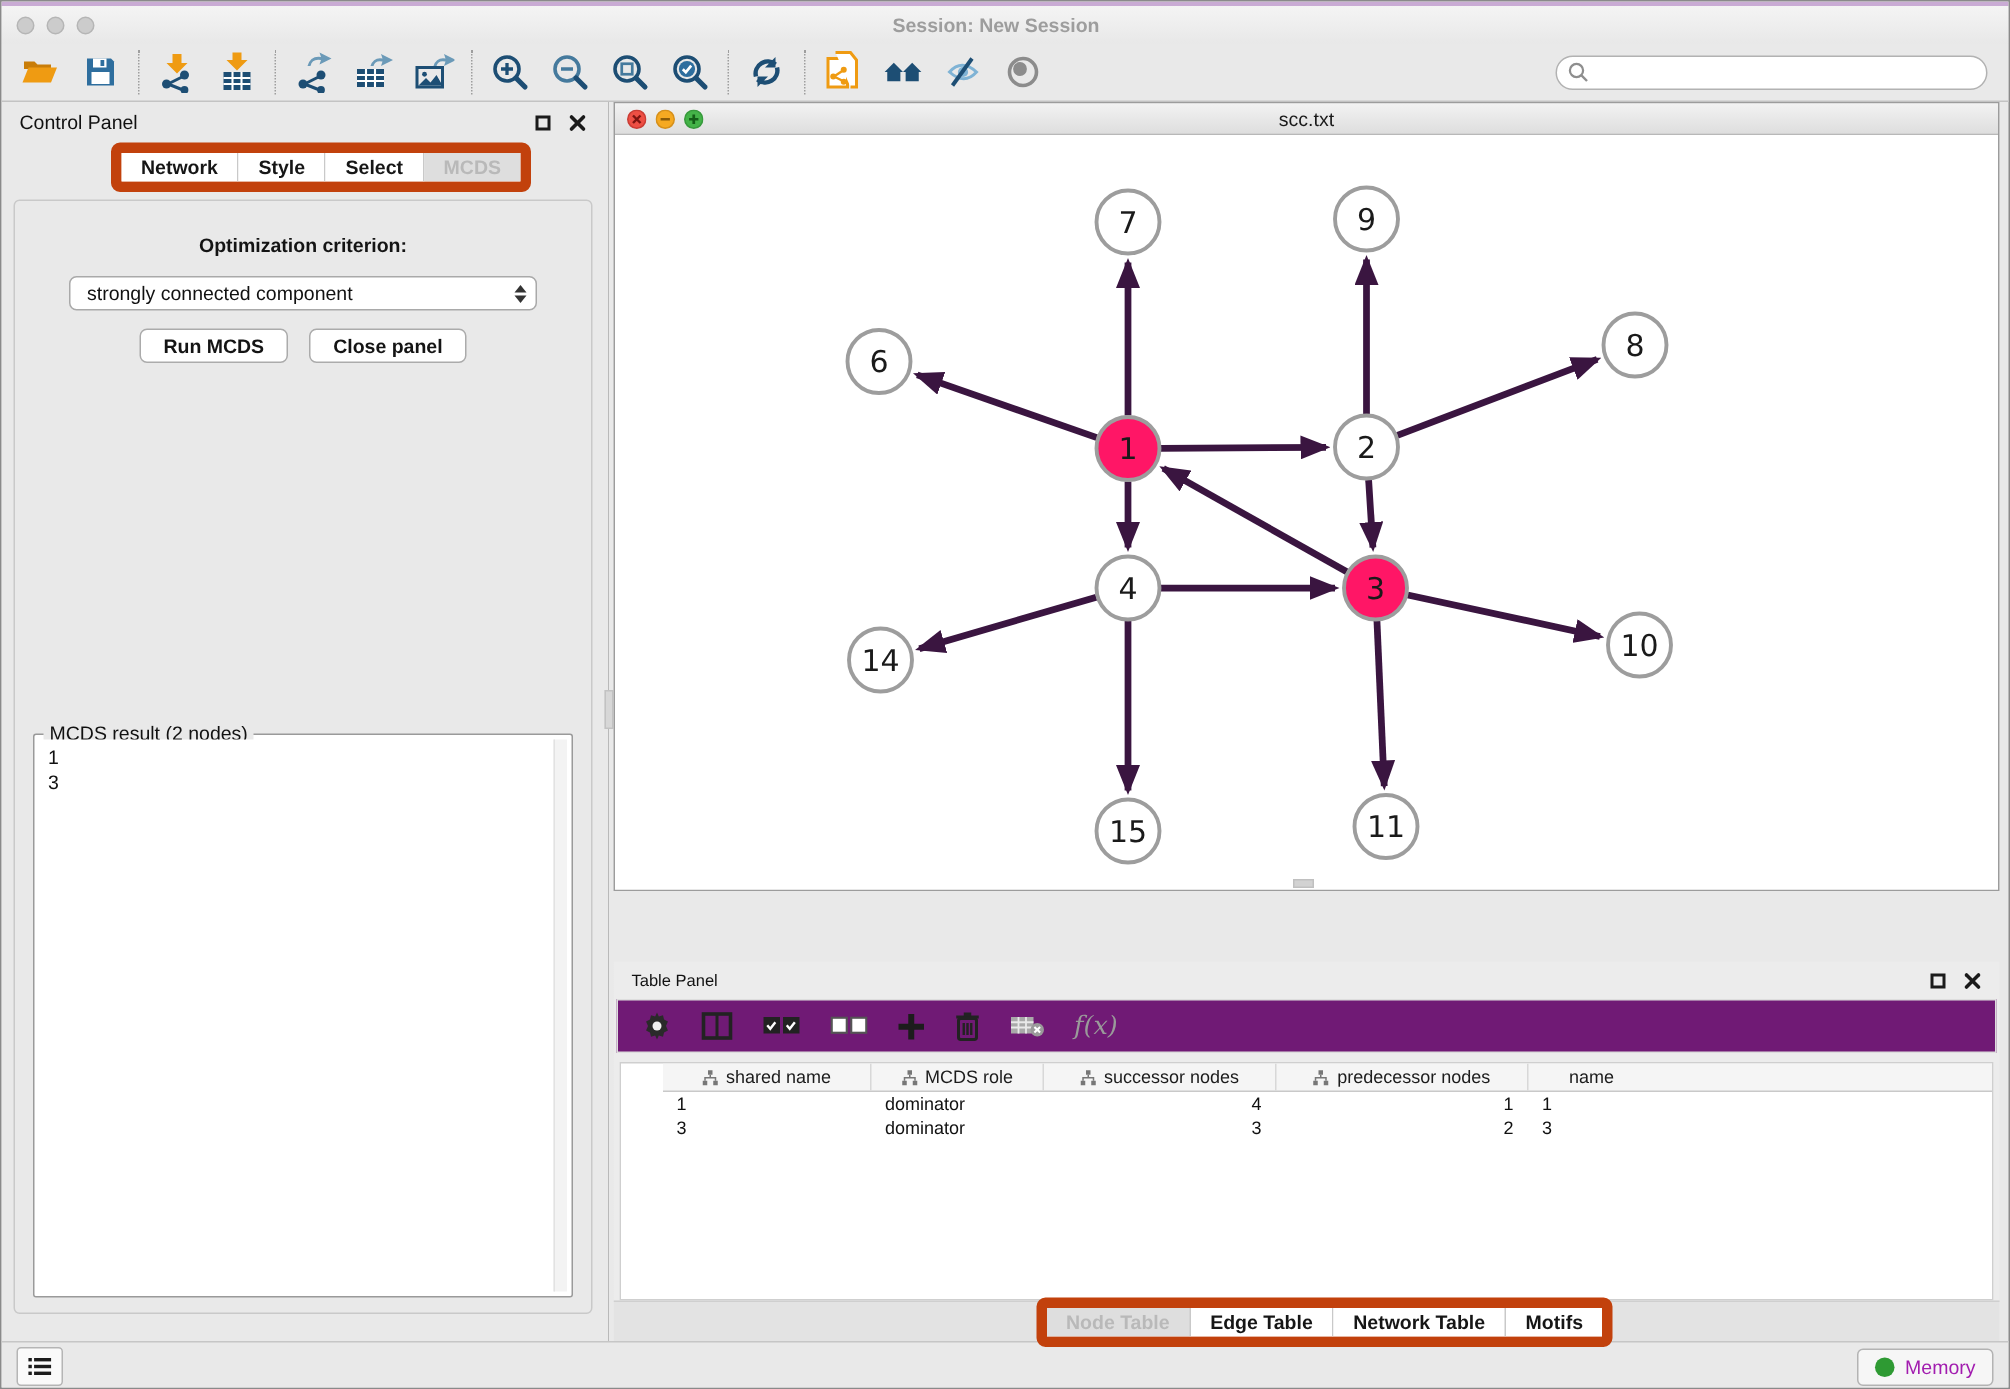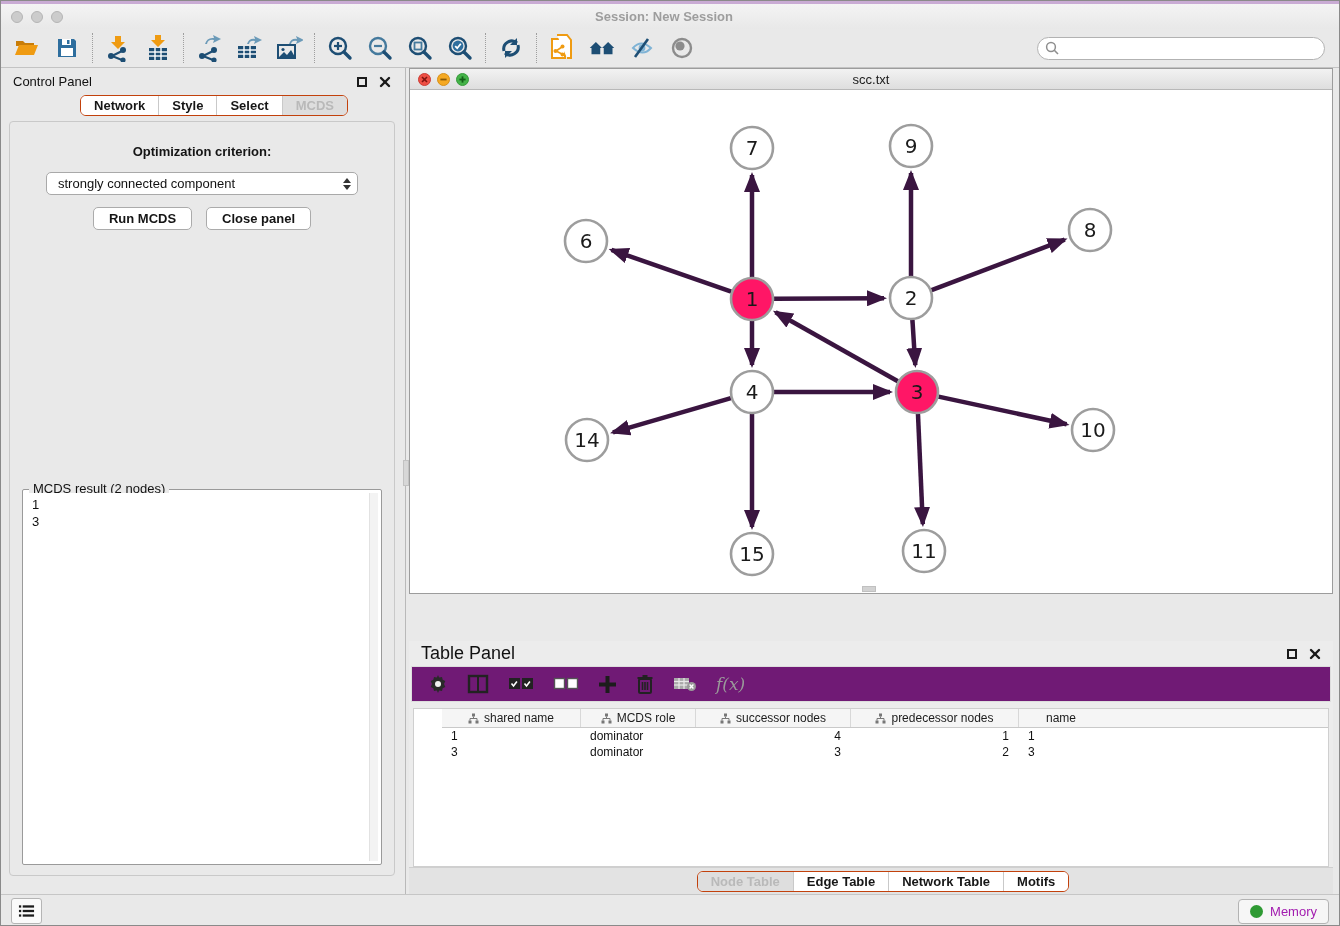--- a/index.html
+++ b/index.html
@@ -19,21 +19,21 @@
   .search-input{width:288px;height:23px;border:1px solid #b2b2b2;border-radius:12px;background:#fff;padding:0 10px 0 26px;font-size:13px;outline:none;font-family:"Liberation Sans",sans-serif;}
   .search-glyph{position:absolute;left:8px;top:4px;}
   
   .main{display:flex;height:826px;}
   
   .control-panel{width:402px;display:flex;flex-direction:column;background:#e9e9e9;}
   .panel-head{height:27px;display:flex;align-items:center;padding:0 12px;font-size:13px;color:#111;}
   .panel-head-icons{margin-left:auto;display:flex;gap:12px;align-items:center;}
   .float-box{width:10px;height:10px;border:2px solid #1a1a1a;background:transparent;}
   .seg-row{display:flex;justify-content:center;}
-  .seg{display:flex;border:1px solid #c2410c;border-radius:6px;overflow:hidden;background:#fff;margin-left:24px;}
+  .seg{display:flex;border:7px solid #c2410c;border-radius:6px;overflow:hidden;background:#fff;margin-left:24px;}
   .seg-tab{padding:2px 13px;font-size:13px;font-weight:bold;color:#161616;border-right:1px solid #c9c9c9;background:#fff;cursor:default;}
   .seg-tab:last-child{border-right:none;}
   .seg-tab.active{background:#dedede;color:#b9b9b9;}
   .cp-body{flex:1;margin:5px 8px 18px;border:1px solid #c9c9c9;border-radius:4px;display:flex;flex-direction:column;padding:12px 12px 10px;}
   .crit-label{text-align:center;font-size:13px;font-weight:bold;color:#141414;margin-top:10px;}
   .dropdown{margin:13px 24px 0;height:23px;border:1px solid #a9a9a9;border-radius:5px;background:#fff;display:flex;align-items:center;padding:0 6px 0 11px;font-size:13px;color:#111;}
   .dd-stepper{margin-left:auto;display:flex;flex-direction:column;gap:2px;align-items:center;}
   .tri-up{width:0;height:0;border-left:4px solid transparent;border-right:4px solid transparent;border-bottom:5px solid #333;}
   .tri-down{width:0;height:0;border-left:4px solid transparent;border-right:4px solid transparent;border-top:5px solid #333;}
   .btn-row{display:flex;justify-content:center;gap:14px;margin-top:12px;}
@@ -49,21 +49,21 @@
   .right-col{flex:1;display:flex;flex-direction:column;padding-right:6px;gap:44px;}
   .network-window{height:526px;border:1px solid #9c9c9c;background:#fff;display:flex;flex-direction:column;position:relative;}
   .nw-titlebar{height:21px;background:linear-gradient(#f2f2f2,#dedede);border-bottom:1px solid #b8b8b8;display:flex;align-items:center;position:relative;}
   .nw-lights{display:flex;gap:6px;margin-left:8px;z-index:2;}
   .nw-title{position:absolute;left:0;right:0;text-align:center;font-size:13px;color:#1a1a1a;}
   .nw-canvas{flex:1;position:relative;background:#fff;}
   .nw-canvas svg{position:absolute;inset:0;}
   .nw-grip{position:absolute;bottom:1px;left:452px;width:14px;height:6px;background:#d2d2d2;border:1px solid #c0c0c0;}
   
   .table-panel{flex:1;margin-top:3px;display:flex;flex-direction:column;background:#ececec;}
-  .tp-head{height:25px;display:flex;align-items:center;padding:0 12px;font-size:18px;color:#111;}
+  .tp-head{height:25px;display:flex;align-items:center;padding:0 12px;font-size:11px;color:#111;}
   .tp-toolbar{height:36px;display:flex;align-items:center;gap:19px;padding:0 16px;background:#701a75;border:1px solid #dddddd;margin:0 2px;}
   .tp-tool{display:flex;align-items:center;justify-content:center;background:none;border:none;padding:0;}
   .fx{font-family:"DejaVu Serif",serif;font-style:italic;font-size:17px;color:#9a9a9a;}
   .tp-table{margin:6px 4px 0;background:#fff;flex:1;border:1px solid #cfcfcf;display:flex;flex-direction:column;overflow:hidden;padding-left:28px;}
   .thead{display:flex;background:#f5f5f5;border-bottom:1px solid #c9c9c9;height:19px;}
   .th{display:flex;align-items:center;justify-content:center;gap:5px;font-size:12px;color:#1c1c1c;border-right:1px solid #d8d8d8;height:100%;}
   .c0{width:139px;} .c1{width:115px;} .c2{width:155px;} .c3{width:168px;} .c4{width:84px;border-right:none;} .cf{flex:1;border-right:none;}
   .tbody{flex:1;}
   .trow{display:flex;height:16px;align-items:center;font-size:12px;color:#111;}
   .td{height:100%;display:flex;align-items:center;}

